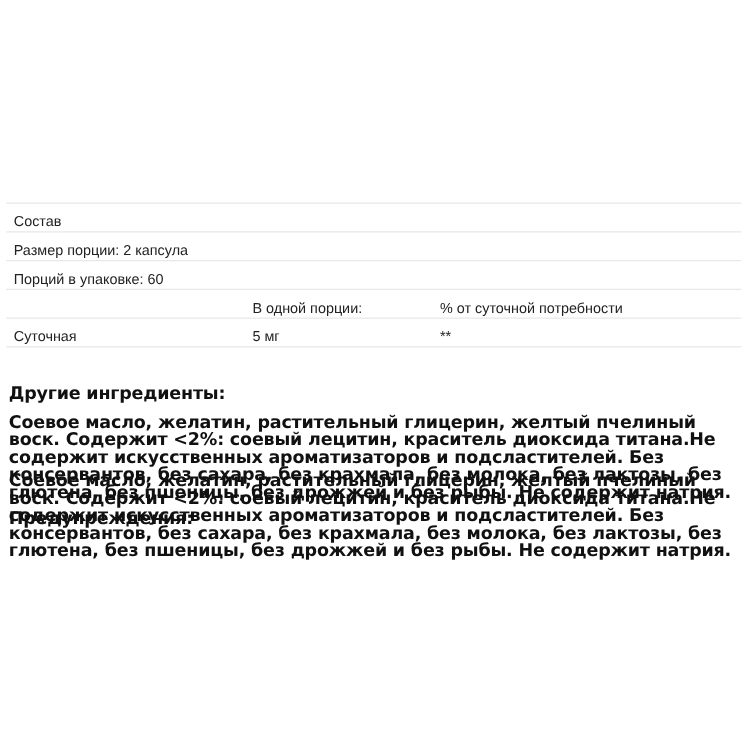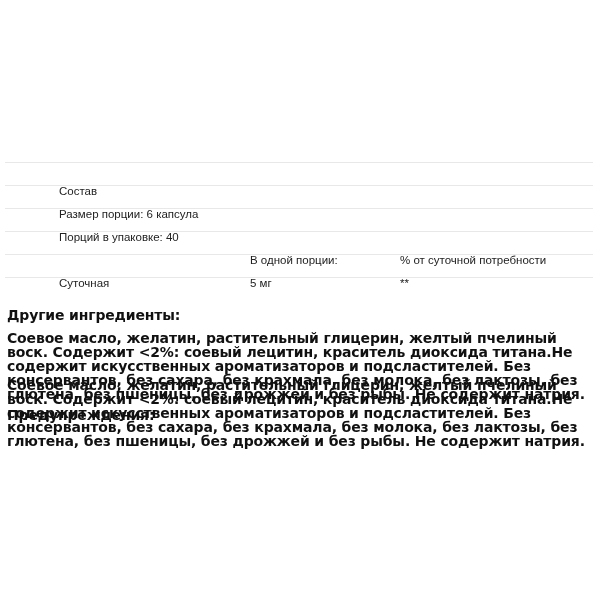--- a/index.html
+++ b/index.html
@@ -1,36 +1,36 @@
 <!DOCTYPE html>
 <html><head>
 <meta charset="utf-8">
 <style>
   html, body { margin:0; padding:0; background:#ffffff; }
   body { width:600px; height:600px; position:relative; overflow:hidden; font-family:"Liberation Sans", sans-serif; color:#222; }
   .table { position:absolute; left:5px; top:162px; width:588px; border-top:1px solid #e8e8e8; }
   .row { height:22px; border-bottom:1px solid #e8e8e8; position:relative; font-size:11.5px; line-height:22px; }
-  .cell { position:absolute; top:17px; white-space:nowrap;margin-left:48px; }
+  .cell { position:absolute; top:4px; white-space:nowrap; }
   .c1 { left:6px; }
   .c2 { left:197px; }
   .c3 { left:347px; }
   .section { position:absolute; left:7px; width:585px; font-size:14px; font-weight:bold; color:#111; line-height:14px; font-family:"DejaVu Sans", sans-serif; letter-spacing:-0.15px; }
 </style>
 </head>
 <body>
 
 <div class="table">
   <div class="row">
     <span class="cell c1">Состав</span>
   </div>
   <div class="row">
-    <span class="cell c1">Размер порции: 6 капсула</span>
+    <span class="cell c1">Размер порции: 2 капсула</span>
   </div>
   <div class="row">
-    <span class="cell c1">Порций в упаковке: 40</span>
+    <span class="cell c1">Порций в упаковке: 60</span>
   </div>
   <div class="row">
     <span class="cell c1"></span>
     <span class="cell c3">% от суточной потребности</span>
     <span class="cell c2">В одной порции:</span>
   </div>
   <div class="row">
     <span class="cell c1">Суточная</span>
     <span class="cell c2">5 мг</span>
     <span class="cell c3">**</span>

